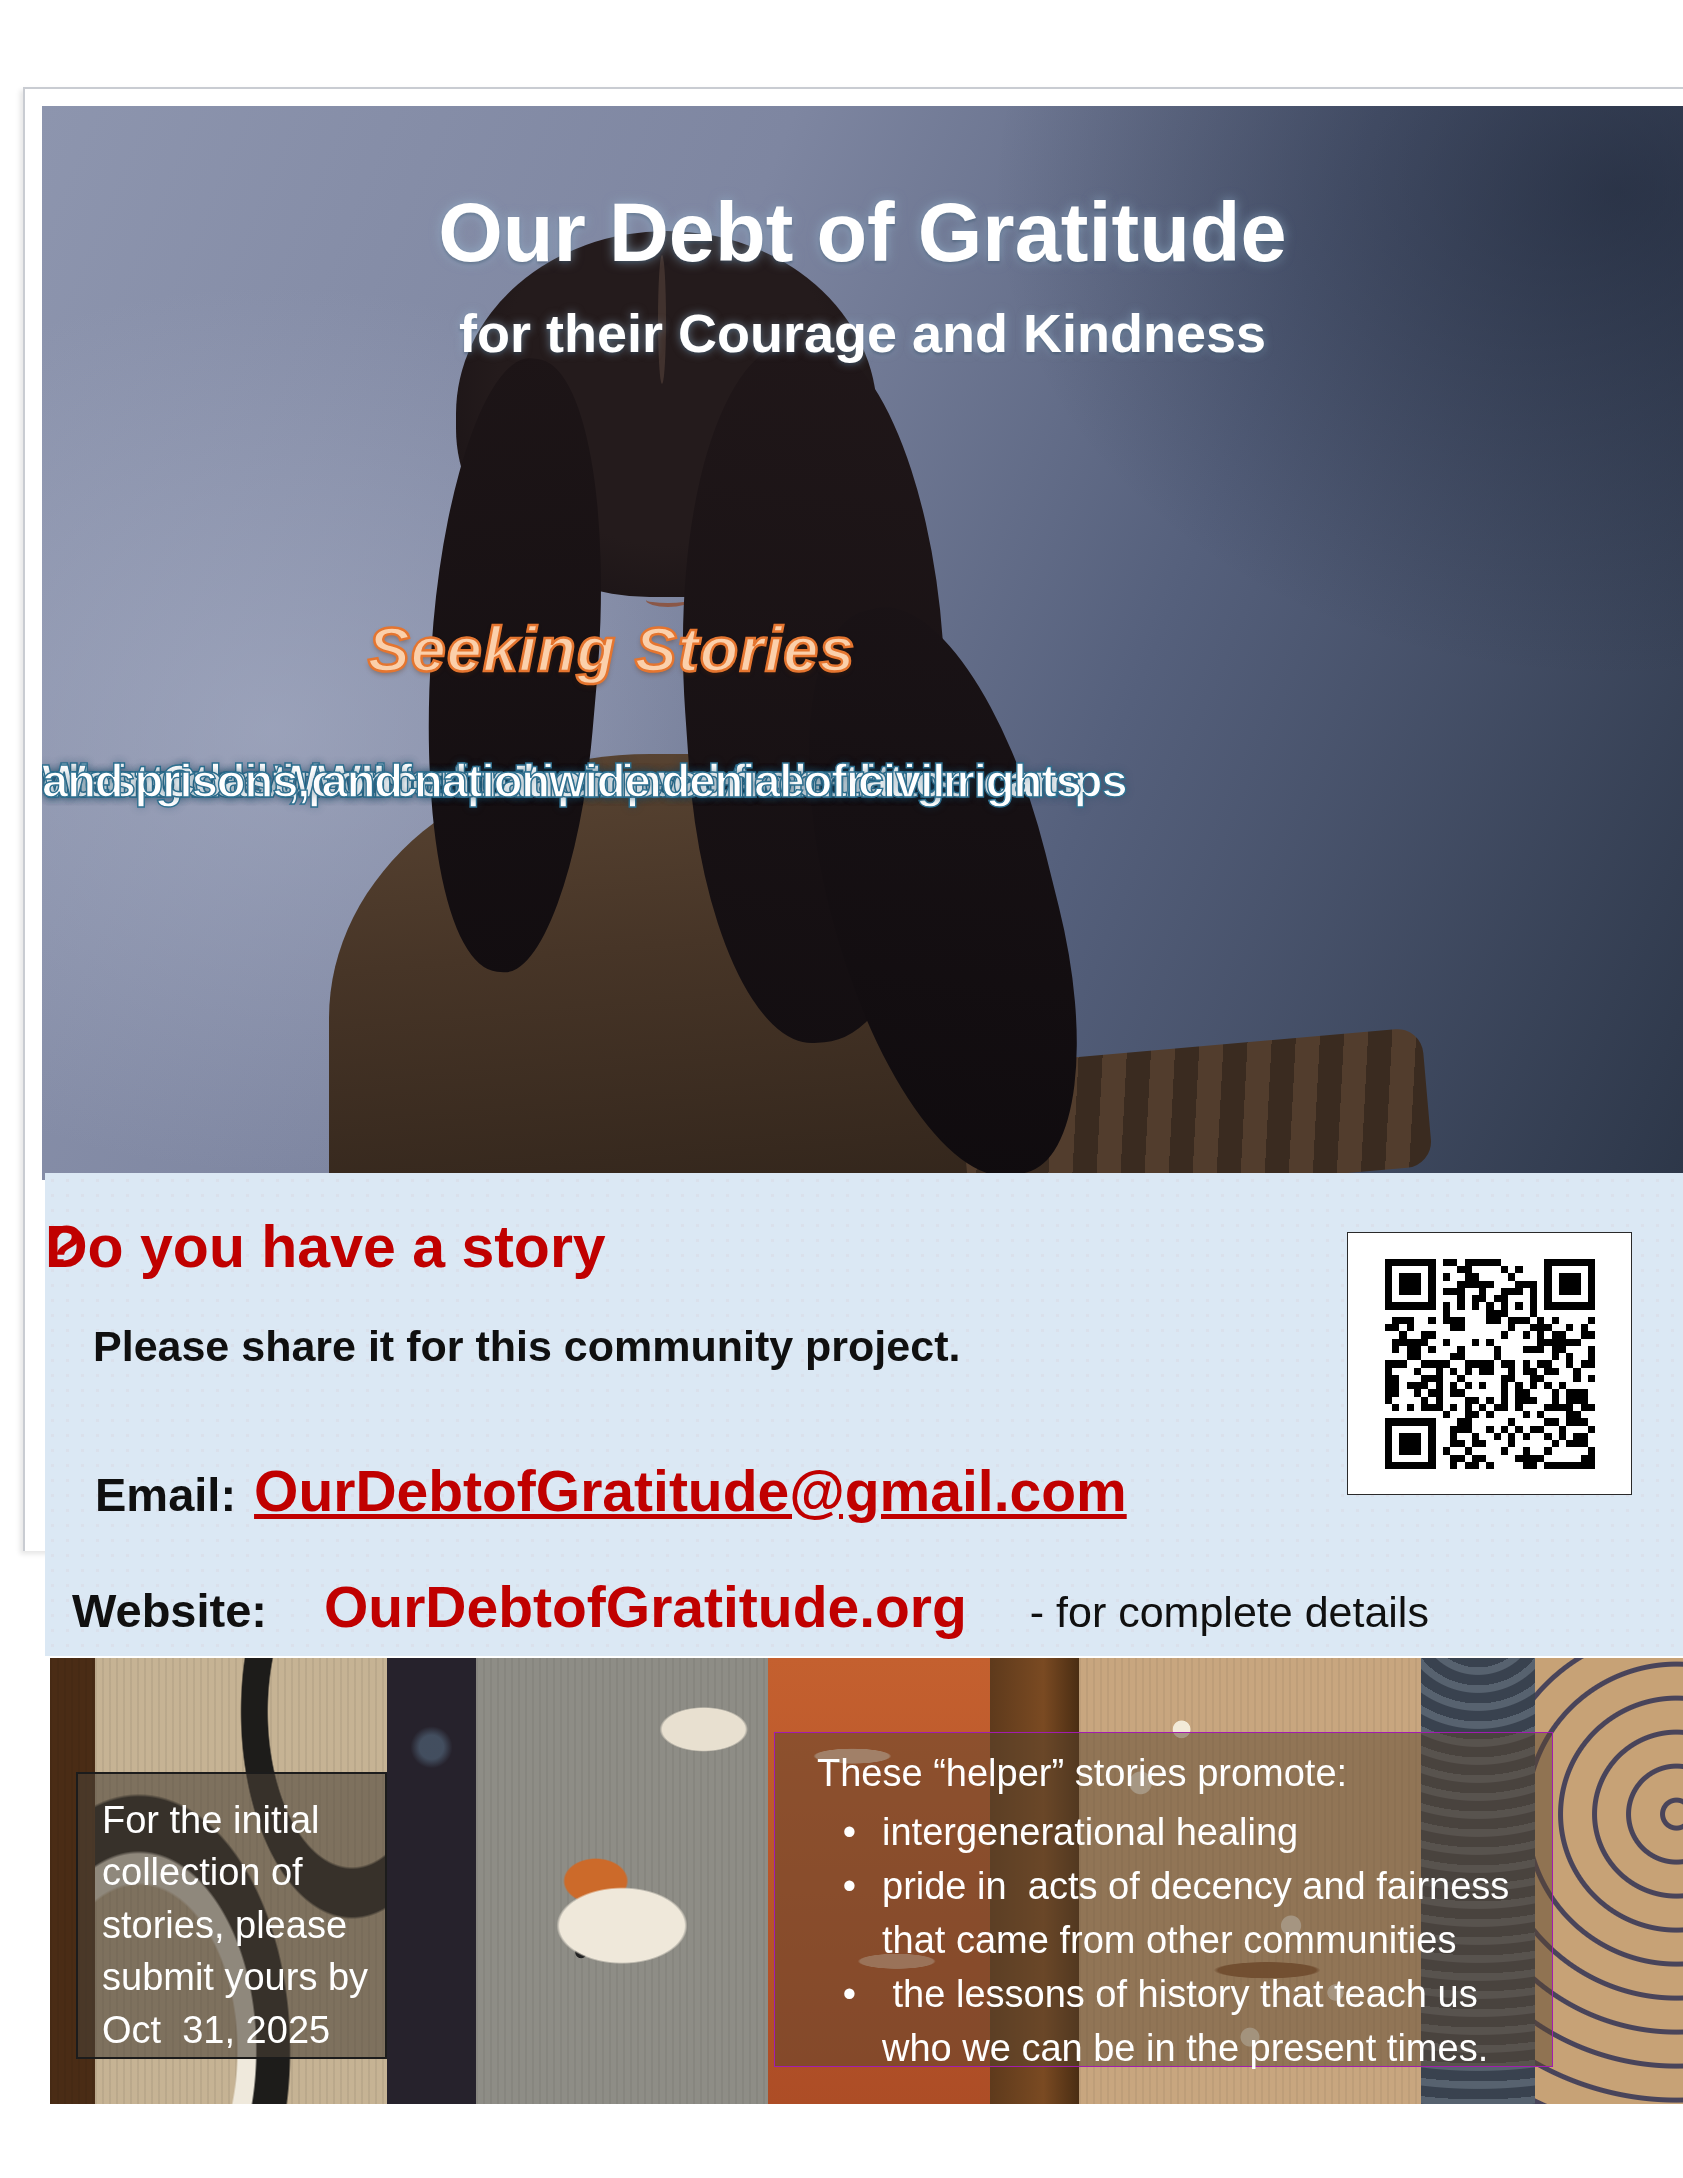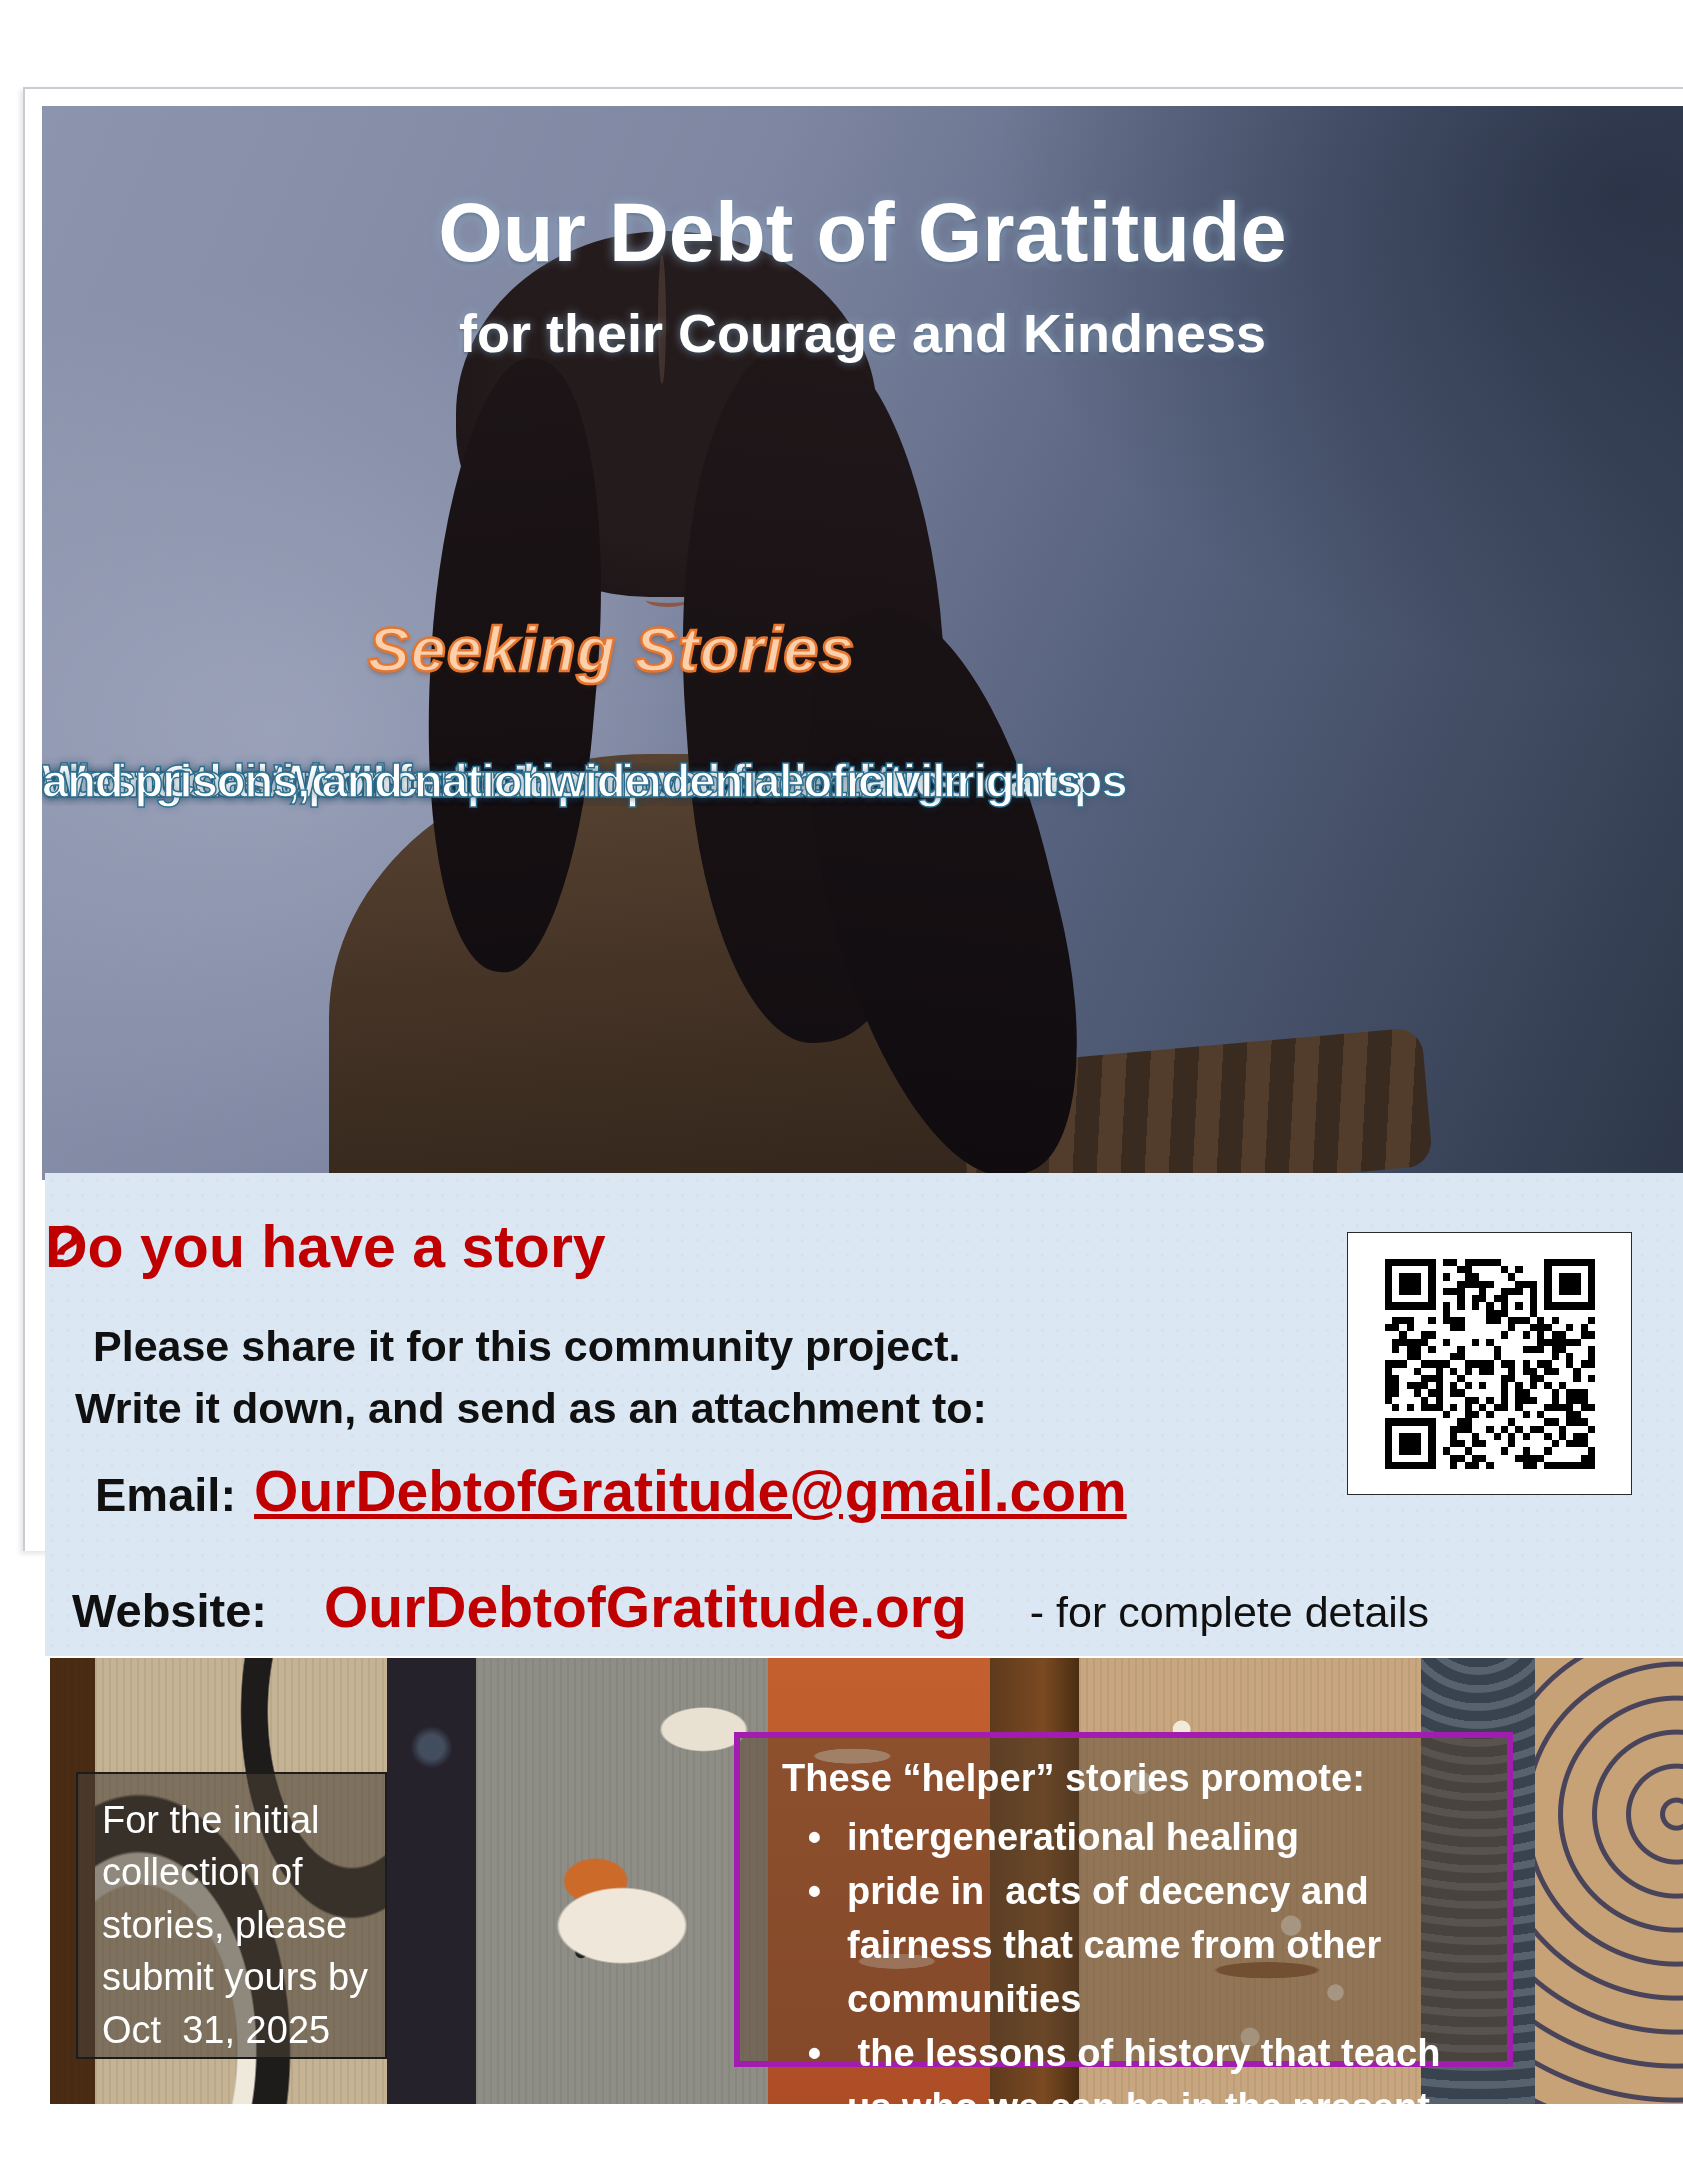--- a/index.html
+++ b/index.html
@@ -102,23 +102,23 @@
       radial-gradient(ellipse 89px 14px at 55% 70%, #8a5a35 0 55%, transparent 60%),
       repeating-linear-gradient(90deg,rgba(0,0,0,0.05) 0 2px,transparent 2px 7px);}
   .p8{width:114px;background-color:#39424f;
     background-image:repeating-radial-gradient(circle at 50% -10%, #57626f 0 7px, #39424f 8px 18px);}
   .p9{width:149px;background-color:#c7a276;
     background-image:repeating-radial-gradient(circle at 95% 35%, #c7a276 0 11px, #49445a 12px 16px, #c7a276 17px 34px);}
 
   .deadline-box{position:absolute;left:26px;top:114px;width:311px;height:287px;box-sizing:border-box;
     background:rgba(74,66,55,0.58);border:2px solid #1c1c1c;color:#ffffff;
     padding:20px 12px 0 24px;font-size:38px;line-height:1.38;white-space:pre-wrap;}
-  .promote-box{position:absolute;left:684px;top:74px;width:779px;height:335px;box-sizing:border-box;
-    background:rgba(90,68,46,0.5);border:6px solid #a21caf;color:#ffffff;
-    padding:16px 18px 0 42px;font-size:38px;font-weight:bold;}
+  .promote-box{position:absolute;left:724px;top:74px;width:779px;height:335px;box-sizing:border-box;
+    background:rgba(90,68,46,0.5);border:1px solid #a21caf;color:#ffffff;
+    padding:16px 18px 0 42px;font-size:38px;}
   .promote-title{line-height:1.3;margin-bottom:8px;}
   .bullet-row{display:flex;}
   .bullet-dot{width:65px;flex:0 0 65px;text-align:center;line-height:1.42;}
   .bullet-dot::before{content:"\2022";}
   .bullet-text{flex:1;line-height:1.42;white-space:pre-wrap;}
 </style>
 </head>
 <body>
 
 <div id="poster">
@@ -148,21 +148,20 @@
       <div>who stood up to help Japanese Americans</div>
       <div>during the WWII forced removal from the</div>
       <div>West Coast, concentration in concentration camps</div>
       <div>and prisons, and nationwide denial of civil rights</div>
     </div>
   </div>
 
   <div class="story">
     <div class="question"><span>Do you have a story</span><span class="qmark">?</span></div>
     <div class="share1">Please share it for this community project.</div>
-    <div class="share2">Write it down, and send as an attachment to:</div>
     <div class="email-row">
       <span class="email-label">Email:</span>
       <span class="email-value">OurDebtofGratitude@gmail.com</span>
     </div>
     <div class="website-row">
       <span class="website-label">Website:</span>
       <span class="website-value">OurDebtofGratitude.org</span>
       <span class="website-suffix">- for complete details</span>
     </div>
     <div class="qr-box">

